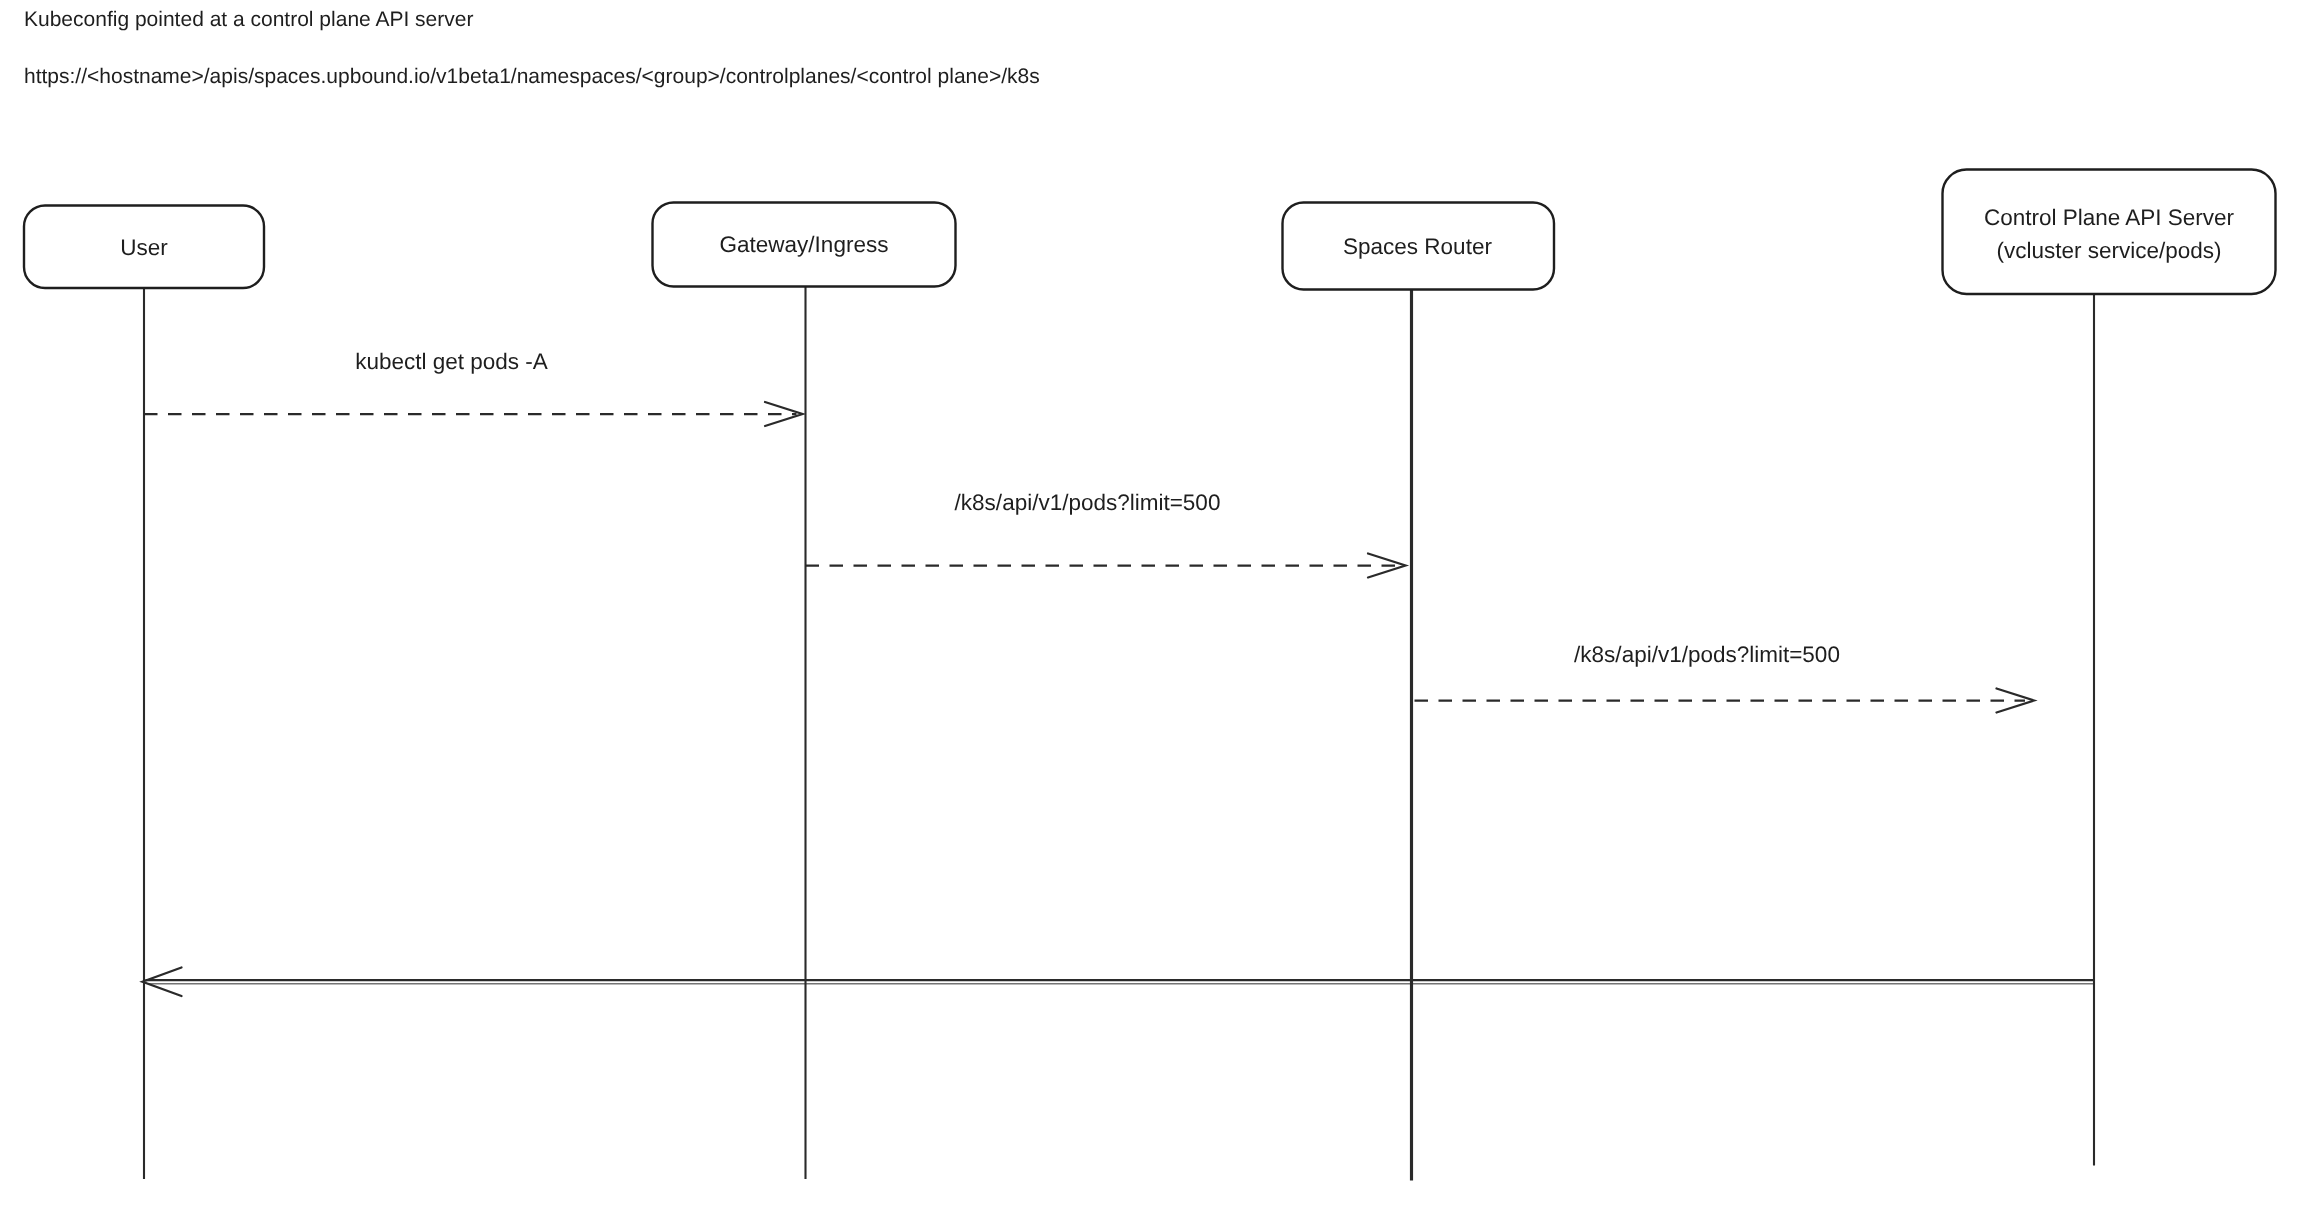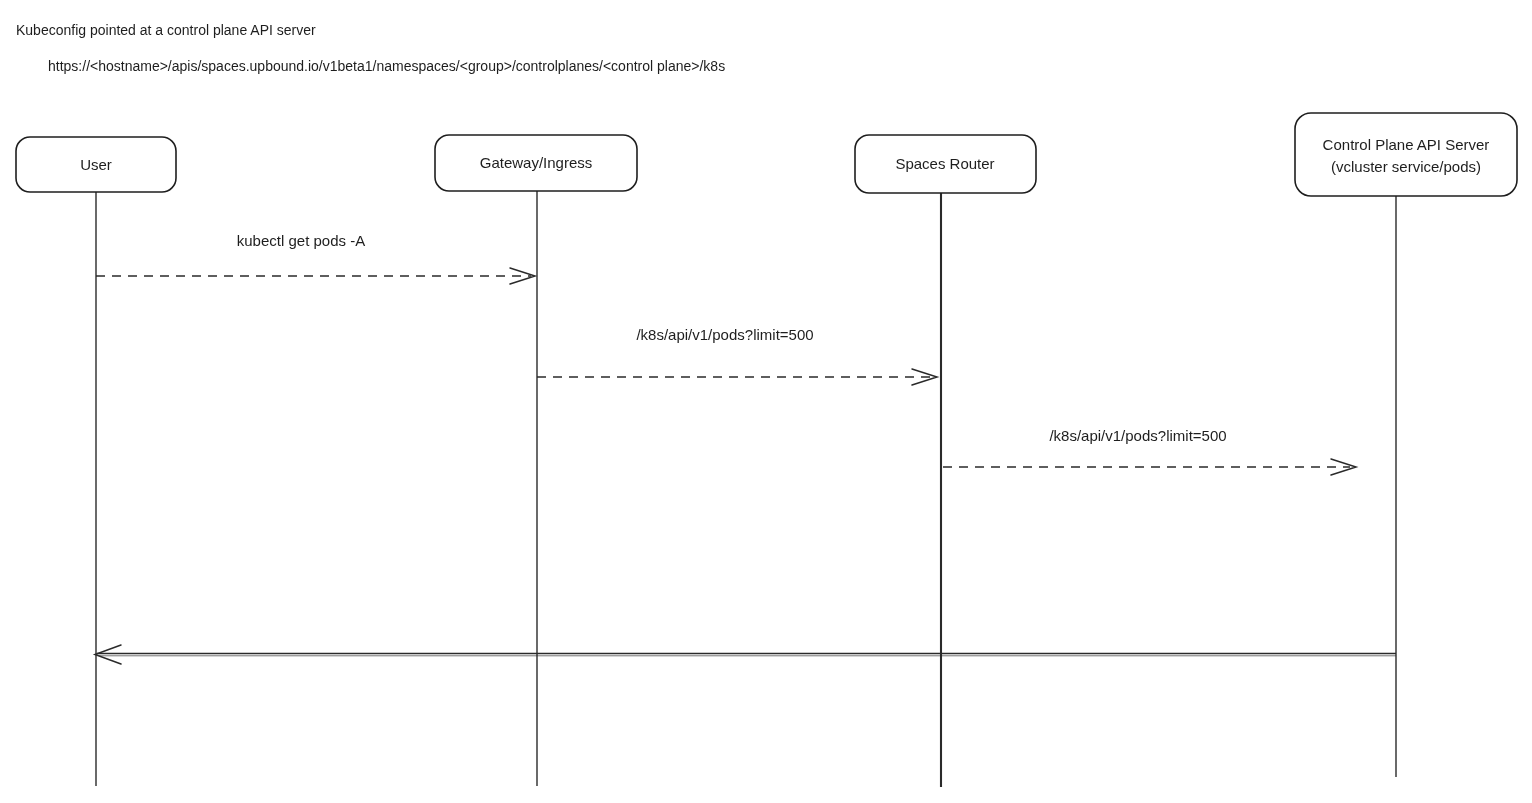--- a/index.html
+++ b/index.html
@@ -16,22 +16,22 @@
     color: #1e1e1e;
   }
   .caption {
     position: absolute;
     left: 16px;
     font-size: 14px;
     line-height: 1.2;
     color: #1e1e1e;
     white-space: pre;
   }
-  #caption-line1 { top: 22px; }
-  #caption-line2 { top: 58px; margin-left: 32px; }
+  #caption-line1 { top: 4px; }
+  #caption-line2 { top: 42px; }
 
   svg.diagram {
     position: absolute;
     left: 0;
     top: 0;
   }
   .actor-box {
     fill: #ffffff;
     stroke: #1e1e1e;
     stroke-width: 1.6;

